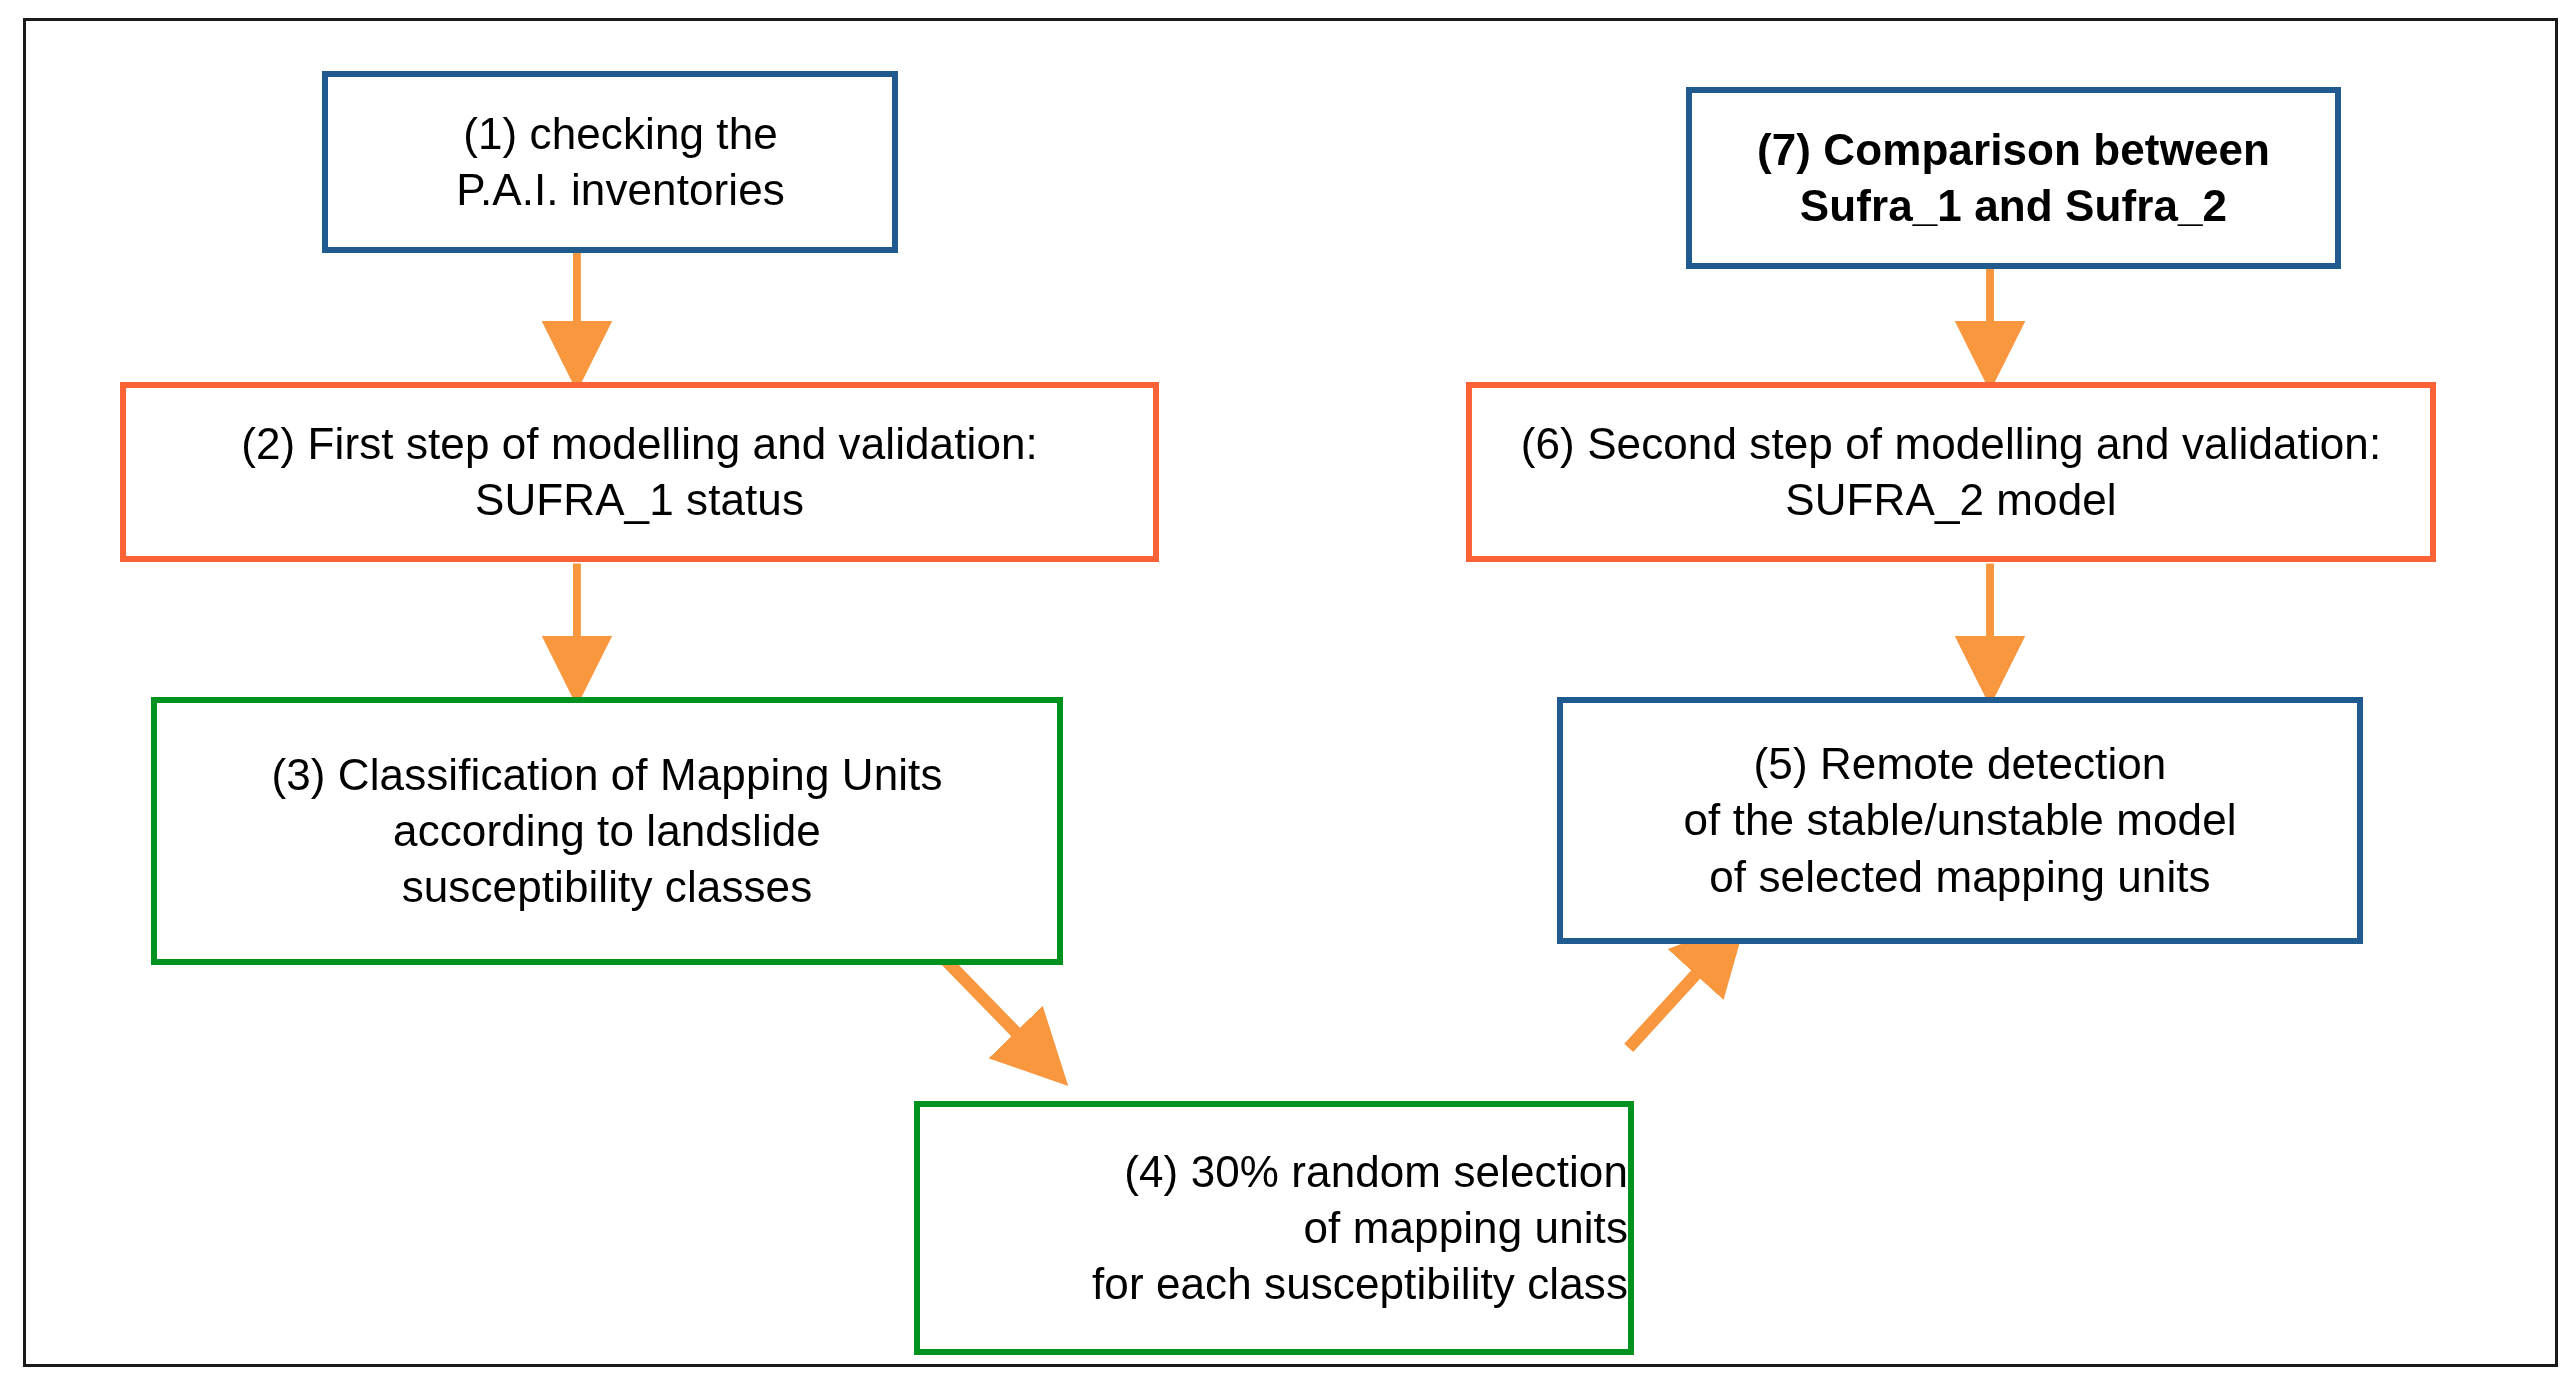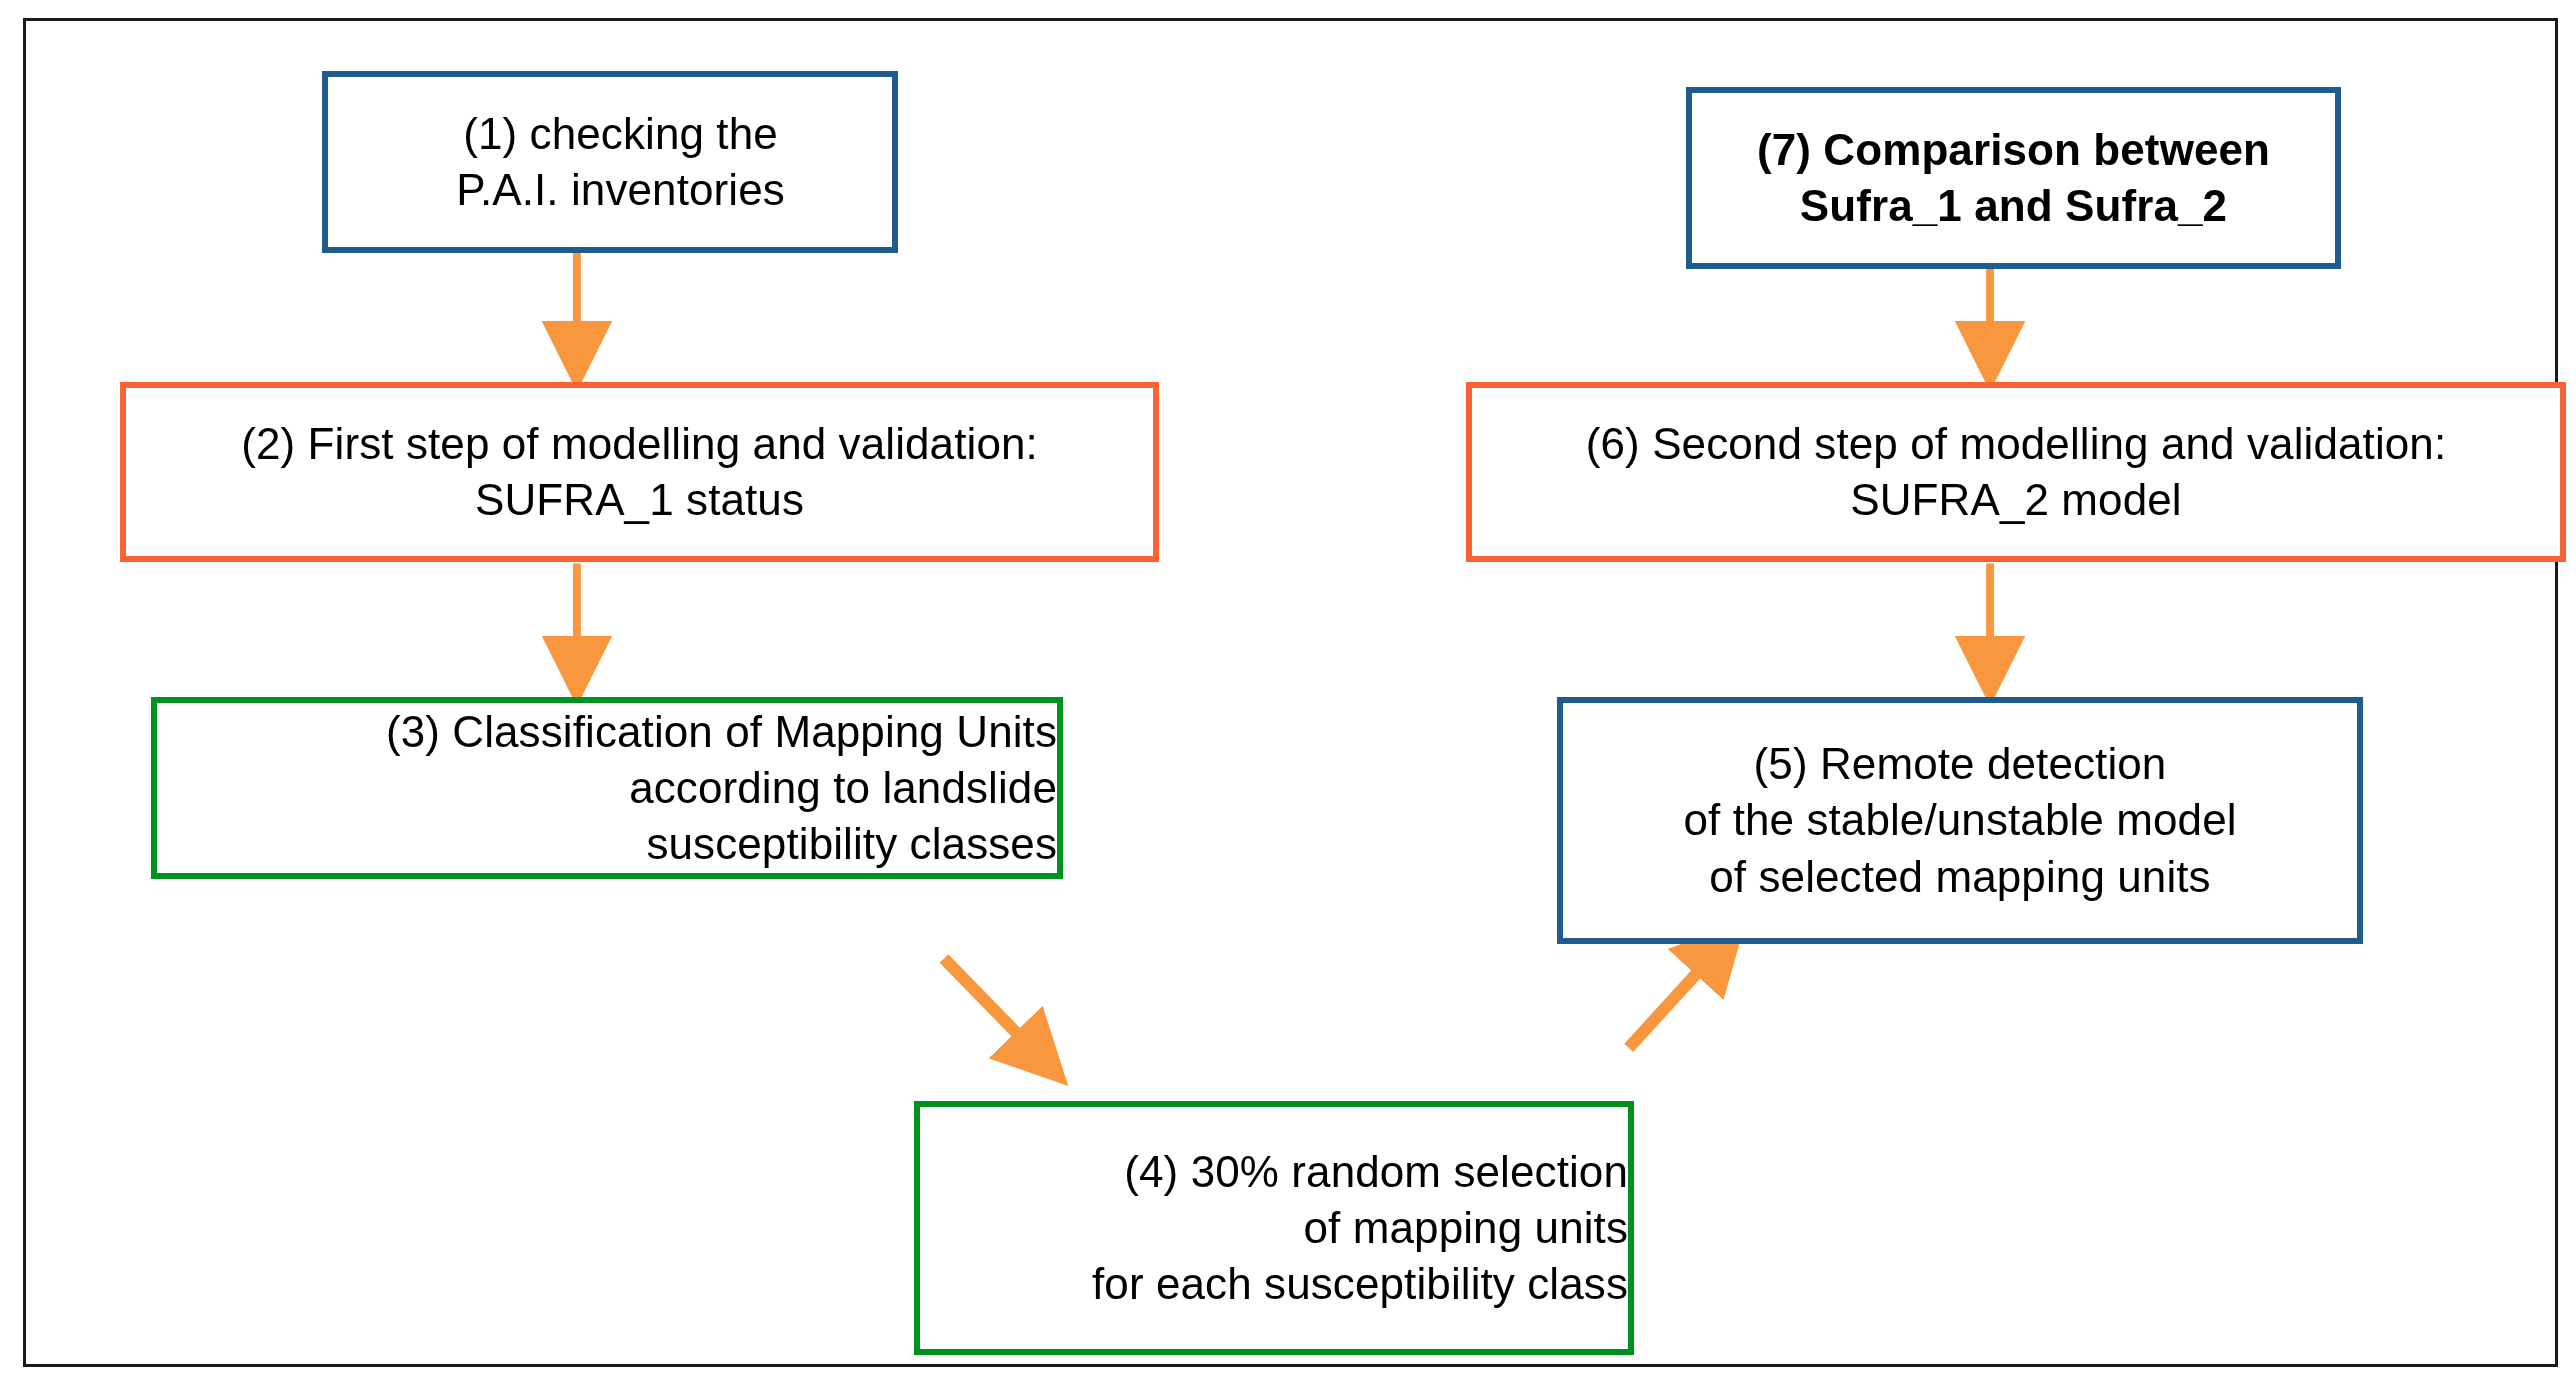--- a/index.html
+++ b/index.html
@@ -48,22 +48,22 @@
     white-space: nowrap;
   }
   .b-blue   { border: 6.4px solid #1f5b8e; }
   .b-orange { border: 6.4px solid #fa6336; margin-left: 38px; }
   .b-green  { border: 6.4px solid #00921f; }
 
   
   #node-1 { left: 296px;  top: 50px;   width: 576px;  height: 182px; padding-left: 21px; }
   #node-7 { left: 1660px; top: 66px;   width: 655px;  height: 182px; font-weight: bold; }
   #node-2 { left: 56px;   top: 361px;  width: 1039px; height: 180px; }
-  #node-6 { left: 1402px; top: 361px;  width: 1100px; height: 180px; }
-  #node-3 { left: 125px;  top: 676px;  width: 912px; height: 182px; align-items: flex-end; }
+  #node-6 { left: 1402px; top: 361px;  width: 970px; height: 180px; }
+  #node-3 { left: 125px;  top: 676px;  width: 912px; height: 268px; }
   #node-5 { left: 1531px; top: 676px;  width: 806px; height: 247px; }
   #node-4 { left: 888px; top: 1080px; width: 720px; height: 254px; align-items: flex-end; }
 
   .arrow-layer {
     position: absolute;
     left: 0;
     top: 0;
     width: 2576px;
     height: 1396px;
     pointer-events: none;

